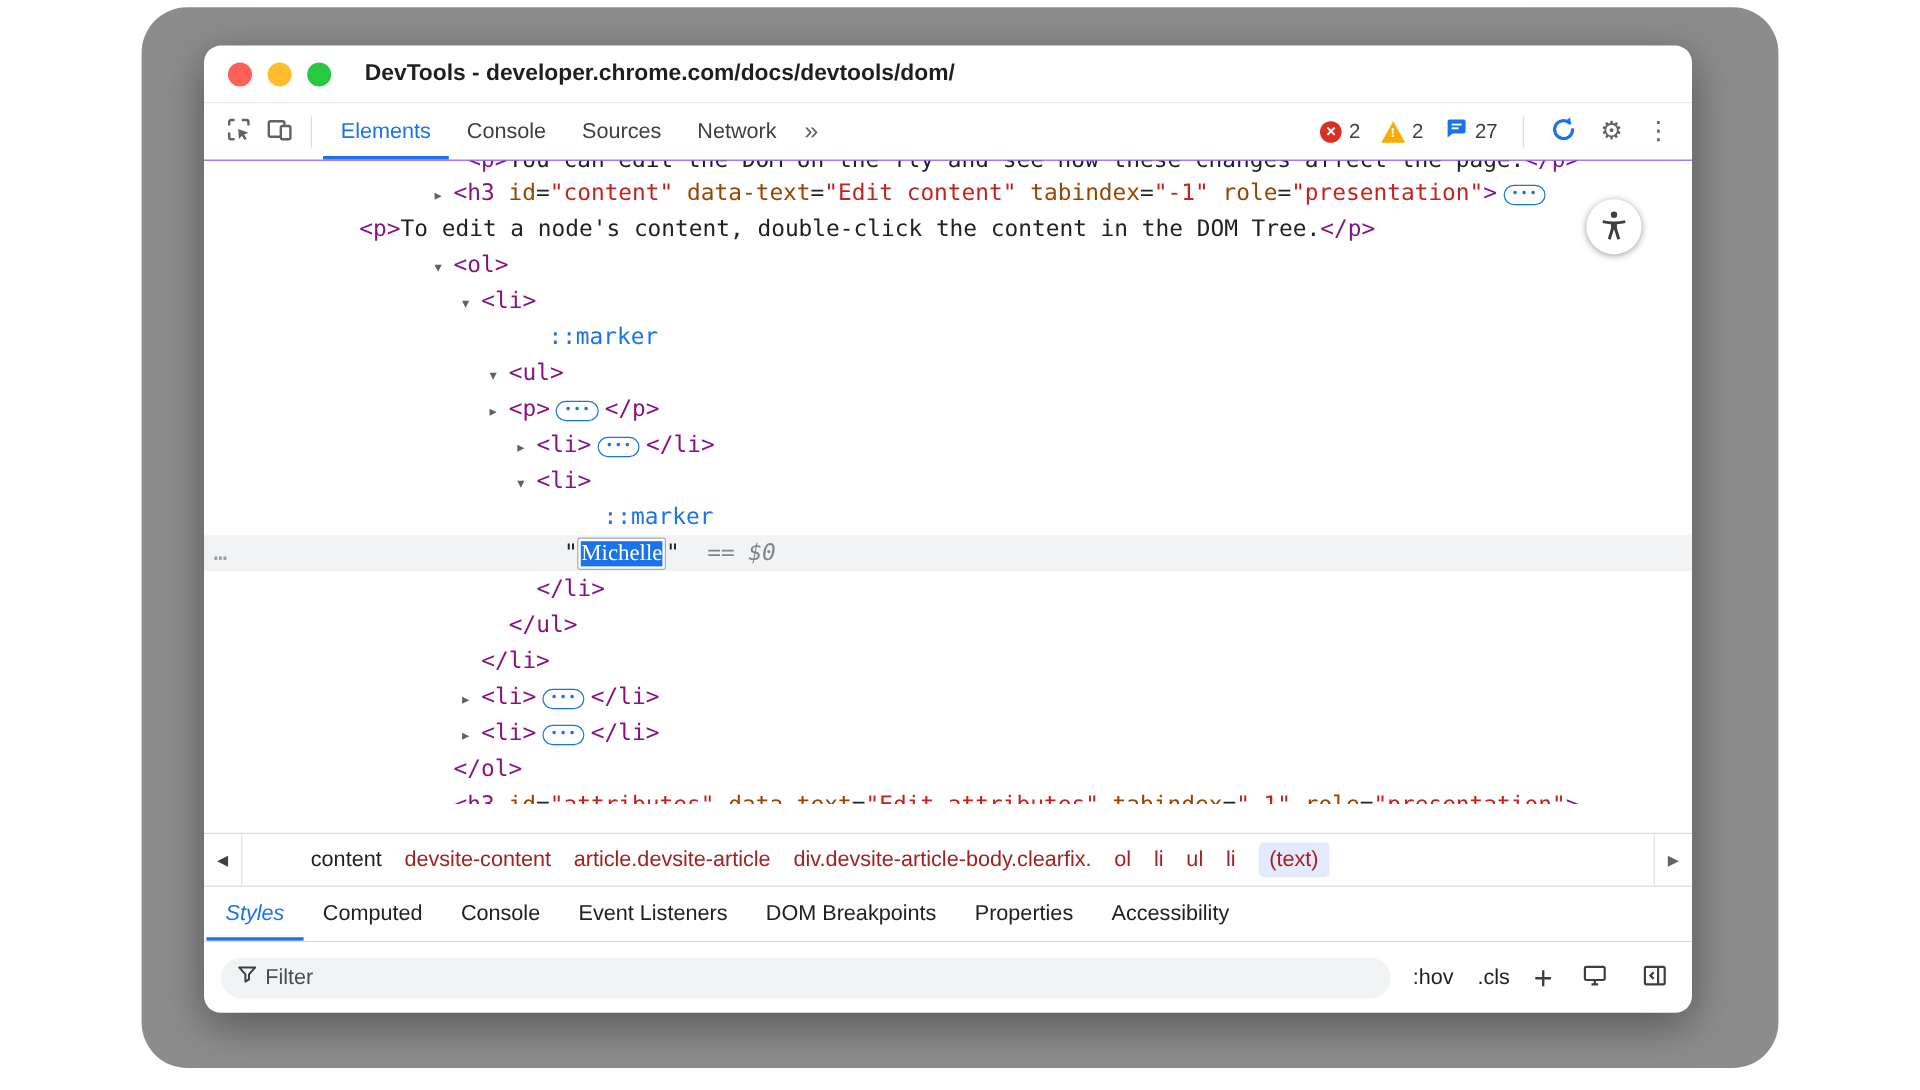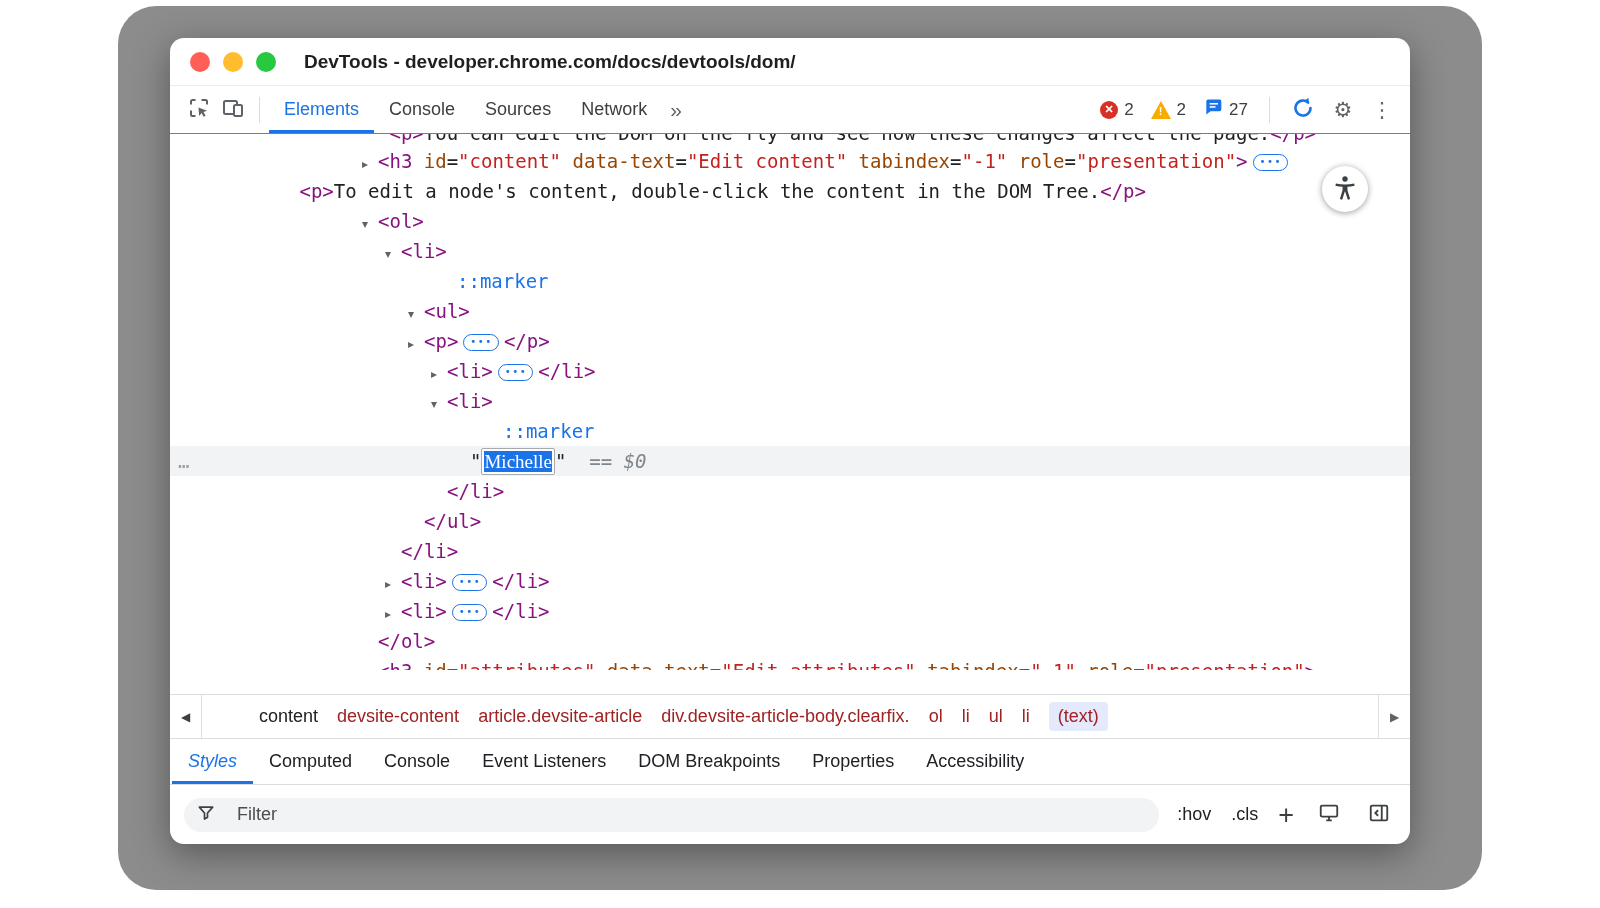--- a/index.html
+++ b/index.html
@@ -93,21 +93,21 @@
   .subtabs { height: 46px; flex: 0 0 46px; border-top: 1px solid #dadce0; display: flex;
     align-items: stretch; padding-left: 2px; }
   .stab { background: none; border: none; padding: 0 16px; font-size: 18px; color: #202124;
     cursor: pointer; font-family: inherit; }
   .stab.active { color: var(--accent); box-shadow: inset 0 -3px 0 var(--accent); font-style: italic; }
 
   
   .filterbar { flex: 1; border-top: 1px solid #dadce0; display: flex; align-items: center;
     padding: 0 14px; gap: 16px; }
   .filter-pill { flex: 1; height: 34px; background: #f1f3f4; border-radius: 17px;
-    display: flex; align-items: center; gap: 21px; padding: 0 12px; }
+    display: flex; align-items: center; gap: 5px; padding: 0 12px; }
   .filter-pill input { flex: 1; border: none; background: transparent; outline: none;
     font-size: 18px; color: #202124; font-family: inherit; }
   .filter-pill input::placeholder { color: #4a4d51; }
   .txt-btn { background: none; border: none; font-size: 18px; color: #202124; cursor: pointer;
     font-family: inherit; padding: 0 2px; }
   .plus-btn { background: none; border: none; font-size: 27px; font-weight: 300; color: #3c4043;
     cursor: pointer; line-height: 20px; padding: 0 2px; }
 </style>
 </head>
 <body>

